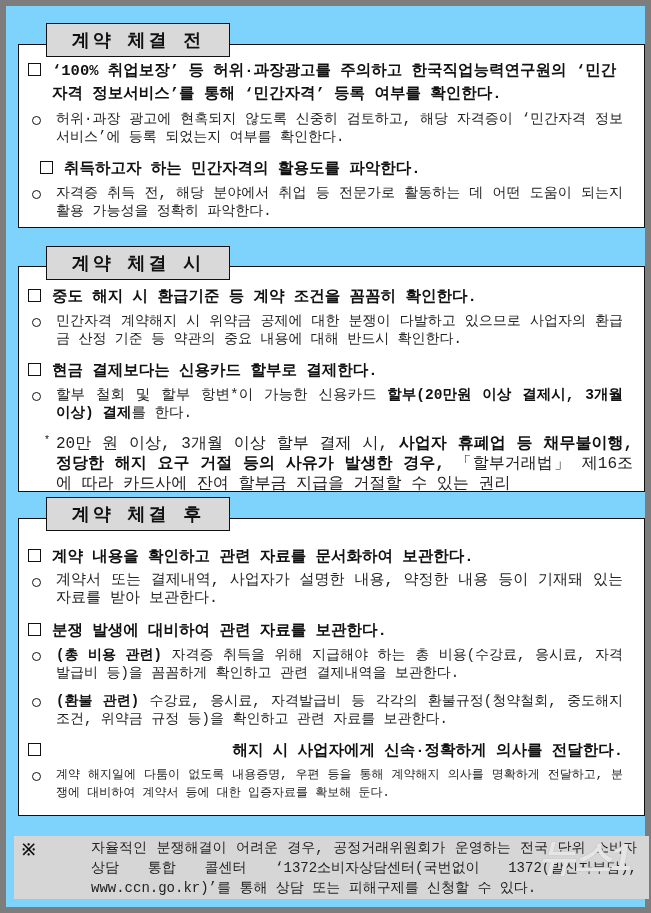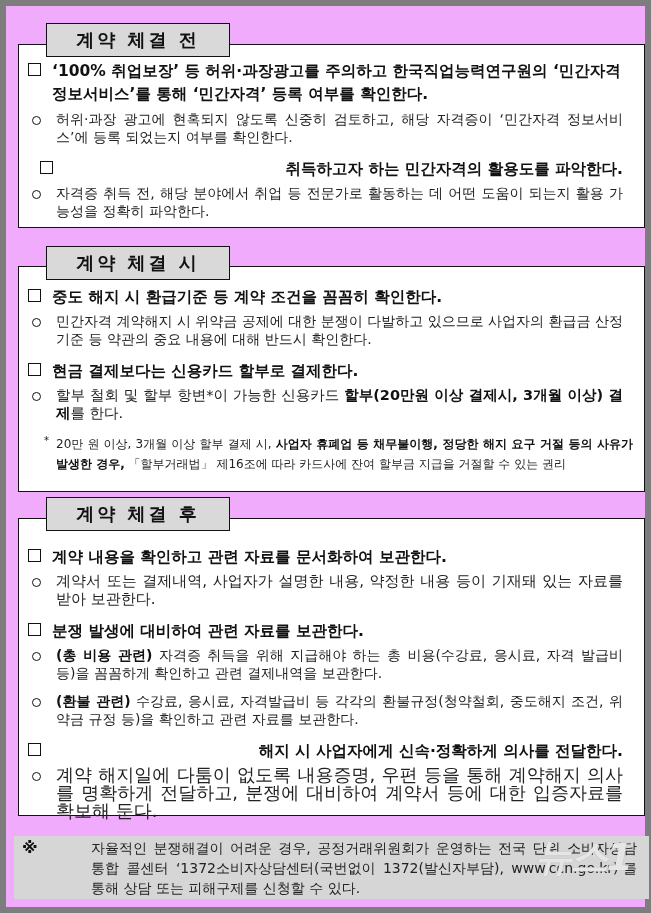--- a/index.html
+++ b/index.html
@@ -1,20 +1,20 @@
 <!DOCTYPE html>
 <html><head>
 <meta charset="utf-8">
 <style>
   * { box-sizing: border-box; margin: 0; padding: 0; }
   html, body { width: 651px; height: 913px; background: #fff; overflow: hidden; }
   body { font-family: "DejaVu Sans", sans-serif; color: #111; }
   .frame {
     position: absolute; left: 0; top: 0; width: 651px; height: 913px;
-    border: 6px solid #7d7d7d; background: #f0abfc;
+    border: 6px solid #7d7d7d; background: #7dd3fc; font-family: Liberation Mono, monospace;
   }
   .section {
     position: absolute; left: 12px; width: 627px;
     border: 1.5px solid #111; background: #fff;
   }
   .tab {
     position: absolute; left: 40px; height: 34px; width: 184px;
     border: 1.5px solid #111; background: #d9d9d9;
     display: flex; align-items: center; justify-content: center;
     font-weight: bold; font-size: 18px; letter-spacing: 3px; color: #111;
@@ -31,21 +31,21 @@
   .bullet {
     position: absolute; left: 0; top: 6px; width: 9px; height: 9px;
     border: 1.3px solid #111; border-radius: 50%;
   }
   .sub-text {
     margin-left: 24px; font-size: 14px; line-height: 18px; color: #222;
     text-align: justify;
   }
   .note { position: absolute; left: 38px; right: 12px; }
   .note-star { position: absolute; left: 0; top: 1px; font-size: 10px; }
-  .note-text { margin-left: 12px; font-size: 12px; line-height: 20px; color: #222; text-align: justify; }
+  .note-text { margin-left: 12px; font-size: 16px; line-height: 20px; color: #222; text-align: justify; }
   b { font-weight: bold; color: #111; }
   .footer {
     position: absolute; left: 8px; top: 830px; width: 635px; height: 63px;
     background: #d6d6d6;
   }
   .footer-mark { position: absolute; left: 8px; top: 2px; font-size: 16px; font-weight: bold; }
   .footer-text {
     position: absolute; left: 34px; right: 12px; top: 2px;
     font-size: 14px; line-height: 20px; color: #222; text-align: justify; margin-left: 43px;
   }
@@ -65,21 +65,21 @@
   <div class="tab" style="top:17px;">계약 체결 전</div>
 
   <div class="item" style="top:54px;left:22px;right:22px;">
     <span class="sq"></span>
     <div class="head-text">‘100% 취업보장’ 등 허위·과장광고를 주의하고 한국직업능력연구원의 ‘민간자격 정보서비스’를 통해 ‘민간자격’ 등록 여부를 확인한다.</div>
   </div>
   <div class="sub" style="top:104px;left:26px;right:22px;">
     <span class="bullet"></span>
     <div class="sub-text">허위·과장 광고에 현혹되지 않도록 신중히 검토하고, 해당 자격증이 ‘민간자격 정보서비스’에 등록 되었는지 여부를 확인한다.</div>
   </div>
-  <div class="item" style="top:152px;left:34px;right:22px;text-align:right;">
+  <div class="item" style="top:152px;left:34px;right:22px;">
     <span class="sq"></span>
     <div class="head-text">취득하고자 하는 민간자격의 활용도를 파악한다.</div>
   </div>
   <div class="sub" style="top:178px;left:26px;right:22px;">
     <span class="bullet"></span>
     <div class="sub-text">자격증 취득 전, 해당 분야에서 취업 등 전문가로 활동하는 데 어떤 도움이 되는지 활용 가능성을 정확히 파악한다.</div>
   </div>
 
   <div class="section" style="top:260px;height:226px;"></div>
   <div class="tab" style="top:240px;">계약 체결 시</div>
@@ -135,21 +135,21 @@
     <div class="sub-text">
       <b>(총 비용 관련)</b><span> 자격증 취득을 위해 지급해야 하는 총 비용(수강료, 응시료, 자격 발급비 등)을 꼼꼼하게 확인하고 관련 결제내역을 보관한다.</span>
     </div>
   </div>
   <div class="item" style="top:734px;left:22px;right:22px;text-align:right;">
     <span class="sq"></span>
     <div class="head-text">해지 시 사업자에게 신속·정확하게 의사를 전달한다.</div>
   </div>
   <div class="sub" style="top:760px;left:26px;right:22px;">
     <span class="bullet"></span>
-    <div class="sub-text" style="font-size:18px;">계약 해지일에 다툼이 없도록 내용증명, 우편 등을 통해 계약해지 의사를 명확하게 전달하고, 분쟁에 대비하여 계약서 등에 대한 입증자료를 확보해 둔다.</div>
+    <div class="sub-text" style="font-size:12px;">계약 해지일에 다툼이 없도록 내용증명, 우편 등을 통해 계약해지 의사를 명확하게 전달하고, 분쟁에 대비하여 계약서 등에 대한 입증자료를 확보해 둔다.</div>
   </div>
 
   <div class="footer">
     <span class="footer-mark">※</span>
     <div class="footer-text">자율적인 분쟁해결이 어려운 경우, 공정거래위원회가 운영하는 전국 단위 소비자상담 통합 콜센터 ‘1372소비자상담센터(국번없이 1372(발신자부담), www.ccn.go.kr)’를 통해 상담 또는 피해구제를 신청할 수 있다.</div>
     <div class="watermark">뉴스1</div>
   </div>
 </div>
 
 </body></html>

